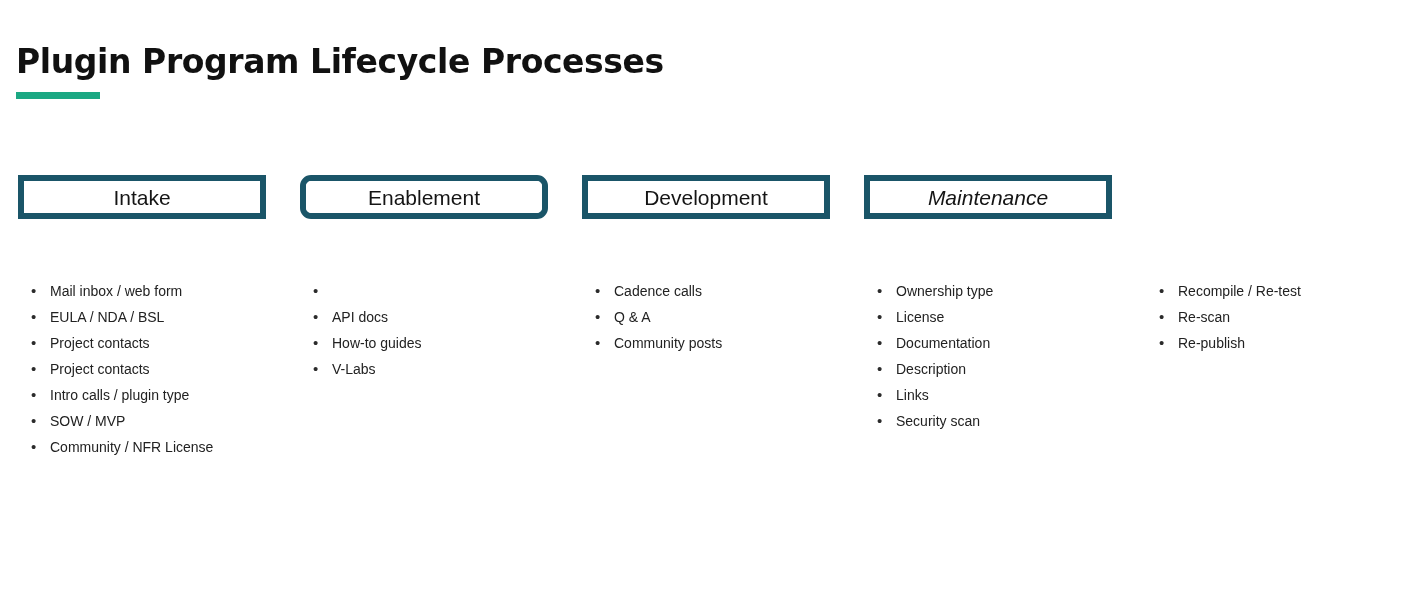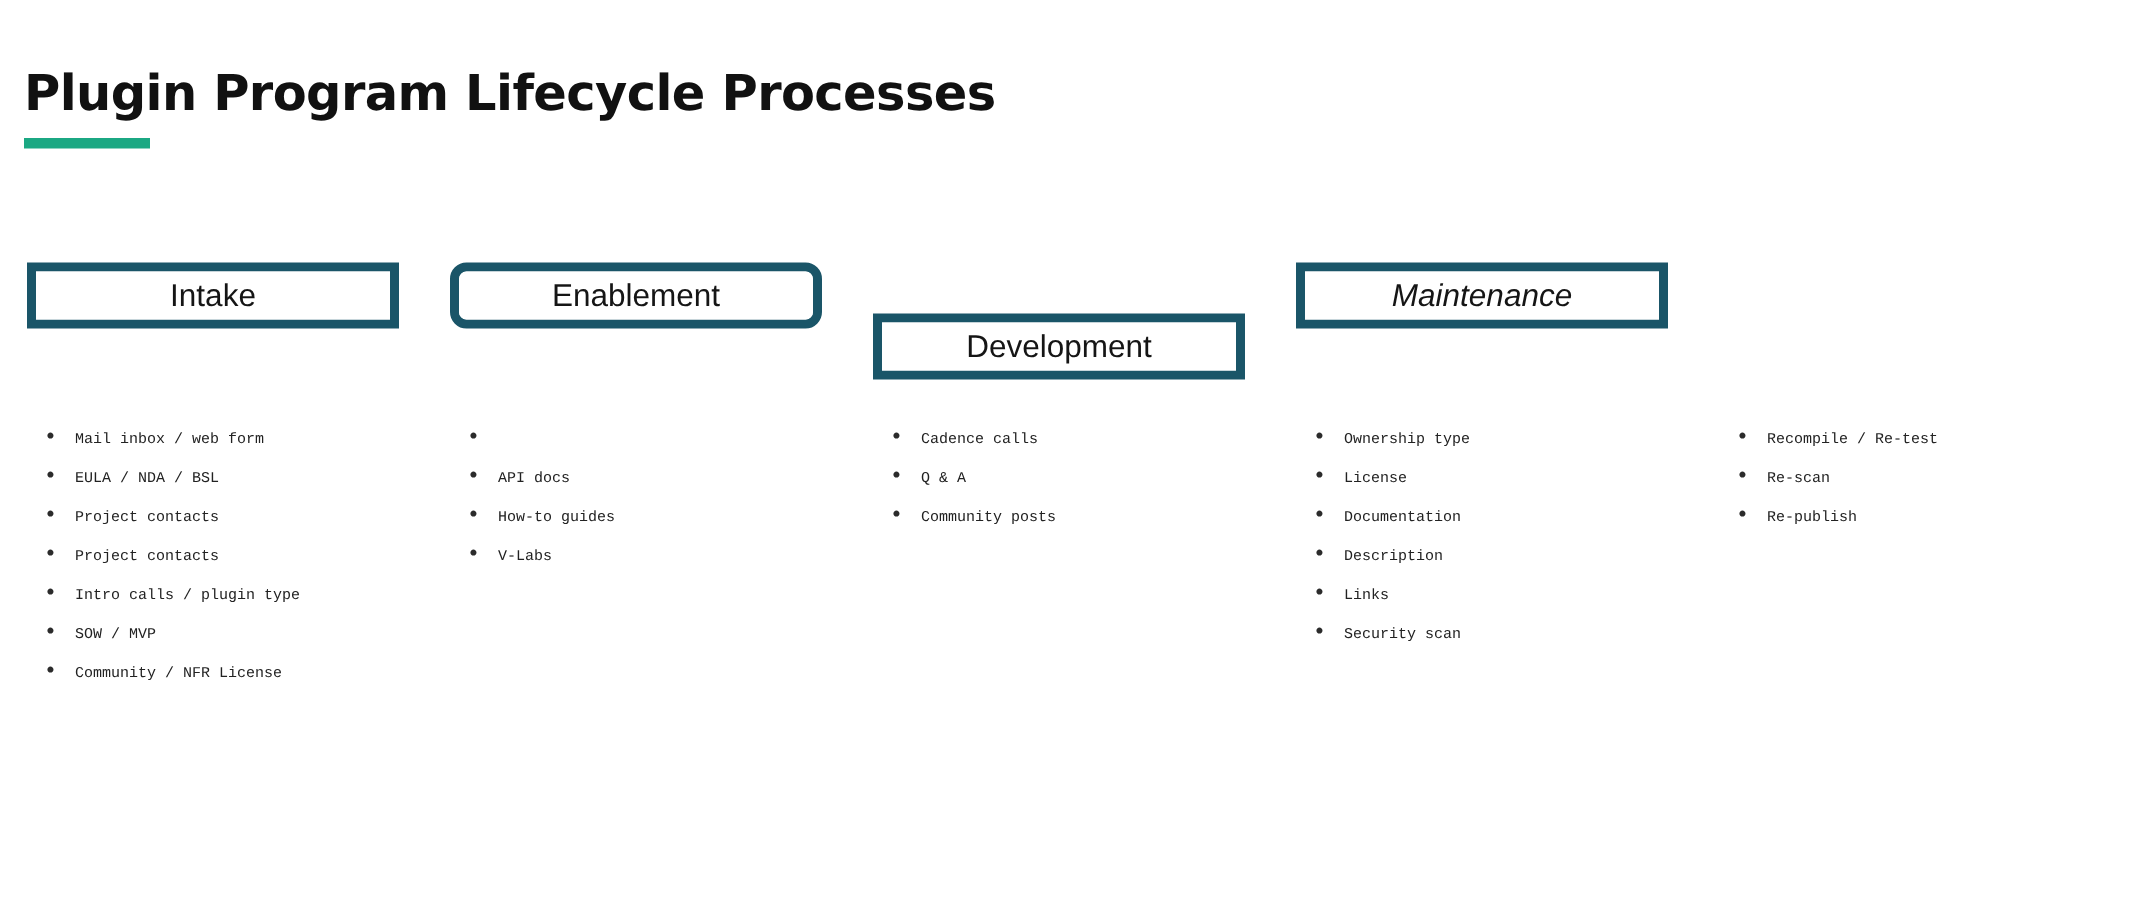--- a/index.html
+++ b/index.html
@@ -101,22 +101,22 @@
   .bullet-marker {
     flex: 0 0 auto;
     width: 32px;
     color: #2b2b2b;
     font-size: 15px;
     line-height: 26px;
     text-align: left;
     padding-left: 13px;
   }
   .bullet-text {
-    font-family: Liberation Mono, monospace;
-    font-size: 10px;
+    font-family: Liberation Sans, sans-serif;
+    font-size: 14px;
     color: #222222;
     line-height: 26px;
     white-space: nowrap;
   }
 </style>
 </head>
 <body>
 
 <div class="title-block">
   <h1 class="page-title">Plugin Program Lifecycle Processes</h1>
@@ -128,21 +128,21 @@
       <div class="stage-header" style="border-color: rgb(26, 85, 104);">
         <span class="stage-header-label">Intake</span>
       </div>
     </div>
     <div class="stage-col">
       <div class="stage-header" style="border-color: rgb(26, 85, 104); border-radius: 11px;">
         <span class="stage-header-label">Enablement</span>
       </div>
     </div>
     <div class="stage-col">
-      <div class="stage-header" style="border-color: rgb(26, 85, 104); margin-top: 34px;">
+      <div class="stage-header" style="border-color: rgb(26, 85, 104);">
         <span class="stage-header-label">Development</span>
       </div>
     </div>
     <div class="stage-col">
       <div class="stage-header" style="border-color: rgb(26, 85, 104); font-style: italic;">
         <span class="stage-header-label">Maintenance</span>
       </div>
     </div>
   </div>
 

